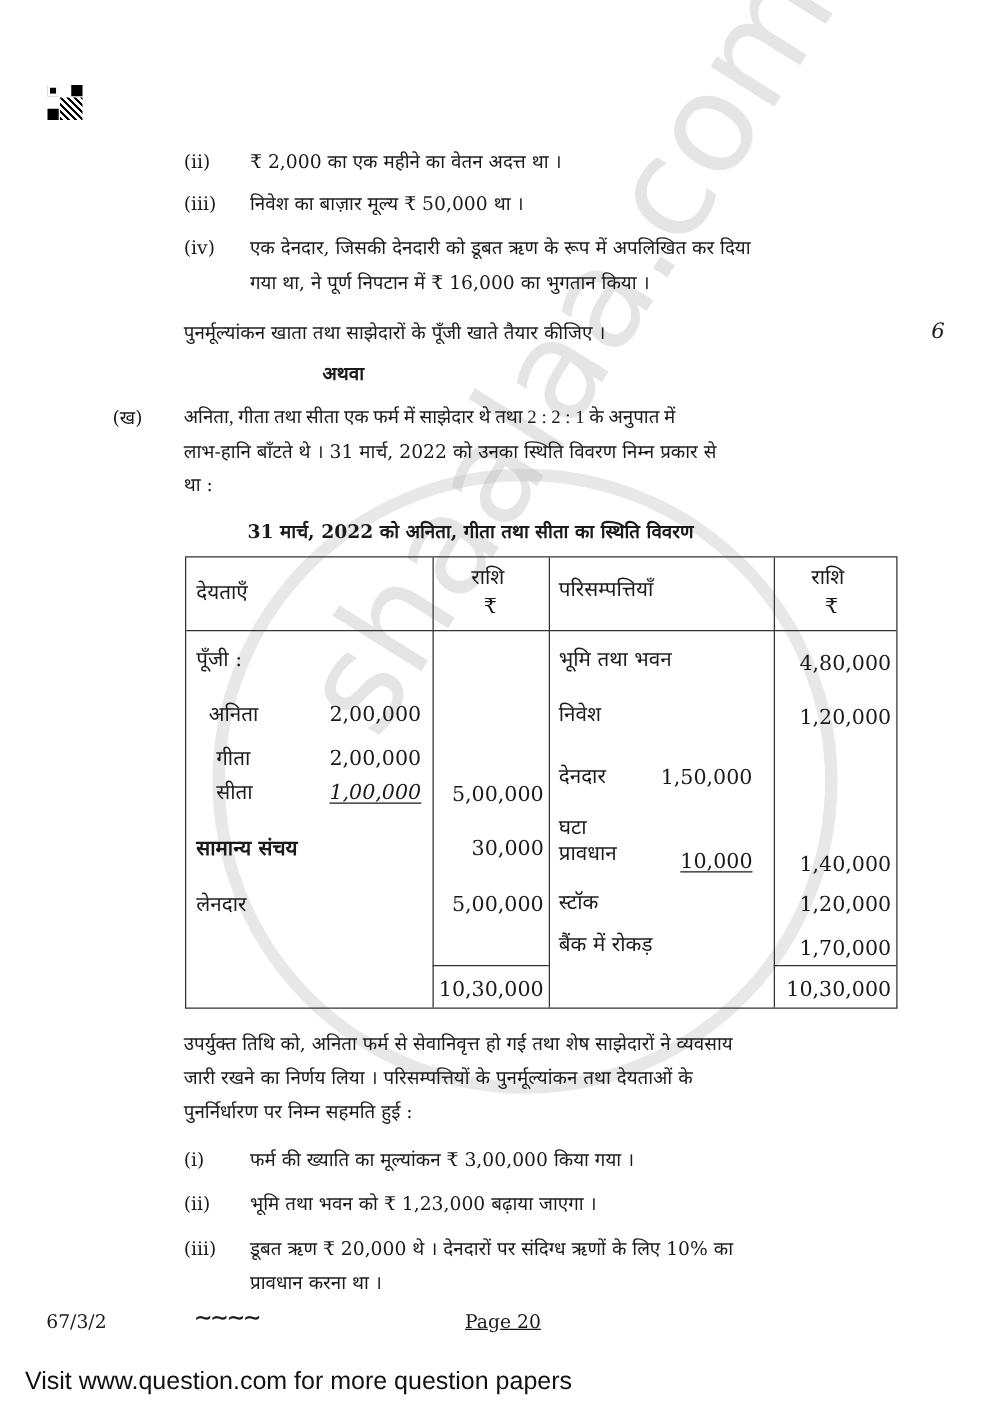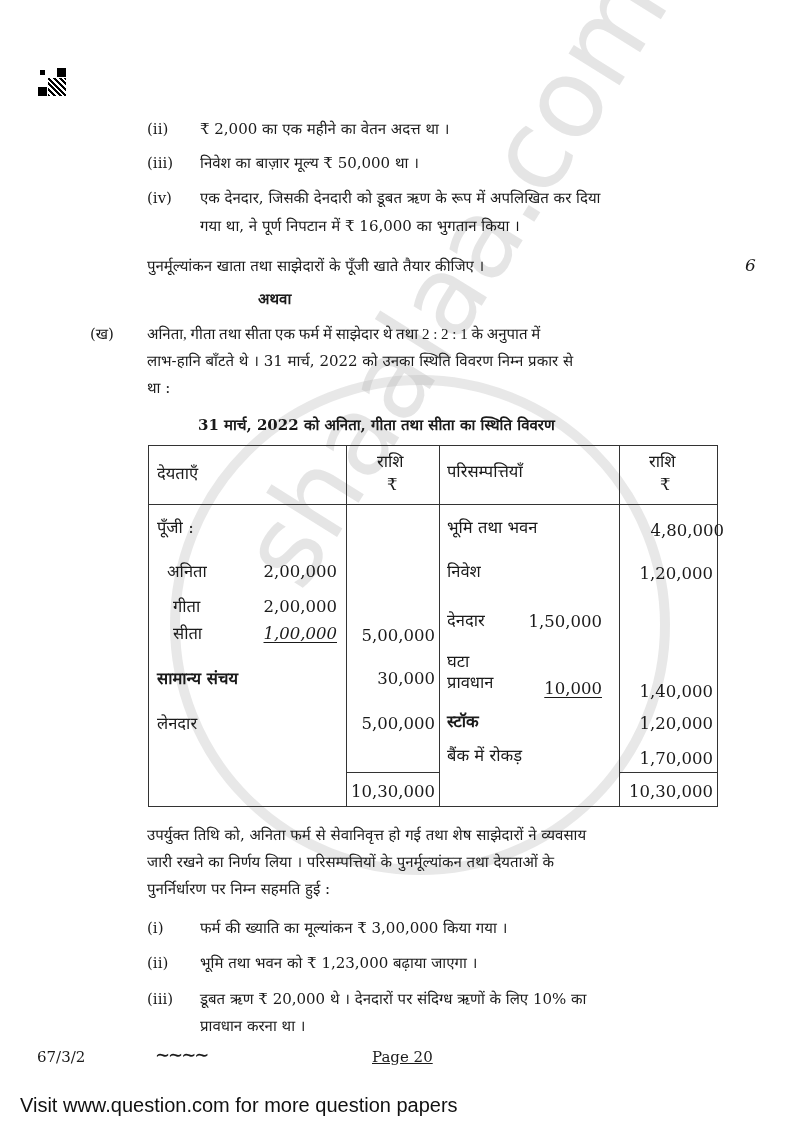--- a/index.html
+++ b/index.html
@@ -90,30 +90,30 @@
 
   <div class="cell" style="left:8px; top:223px;font-weight:bold;">सामान्य संचय</div>
   <div class="cell r" style="left:198px; width:88px; top:223px;">30,000</div>
   <div class="cell" style="left:8px; top:268px;">लेनदार</div>
   <div class="cell r" style="left:198px; width:88px; top:268px;">5,00,000</div>
 
   <div class="tot-box" style="left:197px; width:93px; top:326px;"></div>
   <div class="cell r" style="left:198px; width:88px; top:336px;">10,30,000</div>
 
   <div class="cell" style="left:298px; top:72px;">भूमि तथा भवन</div>
-  <div class="cell r" style="left:472px; width:92px; top:75px;padding-left:11px;">4,80,000</div>
+  <div class="cell r" style="left:472px; width:92px; top:75px;">4,80,000</div>
   <div class="cell" style="left:298px; top:116px;">निवेश</div>
   <div class="cell r" style="left:472px; width:92px; top:118px;">1,20,000</div>
   <div class="cell" style="left:298px; top:165px;">देनदार</div>
   <div class="cell r" style="left:365px; width:88px; top:166px;">1,50,000</div>
   <div class="cell" style="left:298px; top:206px;">घटा</div>
   <div class="cell" style="left:298px; top:227px;">प्रावधान</div>
   <div class="cell r u" style="left:365px; width:88px; top:233px;">10,000</div>
   <div class="cell r" style="left:472px; width:92px; top:236px;">1,40,000</div>
-  <div class="cell" style="left:298px; top:266px;font-weight:bold;">स्टॉक</div>
+  <div class="cell" style="left:298px; top:266px;">स्टॉक</div>
   <div class="cell r" style="left:472px; width:92px; top:268px;">1,20,000</div>
   <div class="cell" style="left:298px; top:300px;">बैंक में रोकड़</div>
   <div class="cell r" style="left:472px; width:92px; top:303px;">1,70,000</div>
 
   <div class="tot-box" style="left:470px; right:0; top:326px;"></div>
   <div class="cell r" style="left:472px; width:92px; top:336px;">10,30,000</div>
 </div>
 
 <div class="line" style="left:147px; top:824px;">उपर्युक्त तिथि को, अनिता फर्म से सेवानिवृत्त हो गई तथा शेष साझेदारों ने व्यवसाय</div>
 <div class="line" style="left:147px; top:851px;">जारी रखने का निर्णय लिया । परिसम्पत्तियों के पुनर्मूल्यांकन तथा देयताओं के</div>

